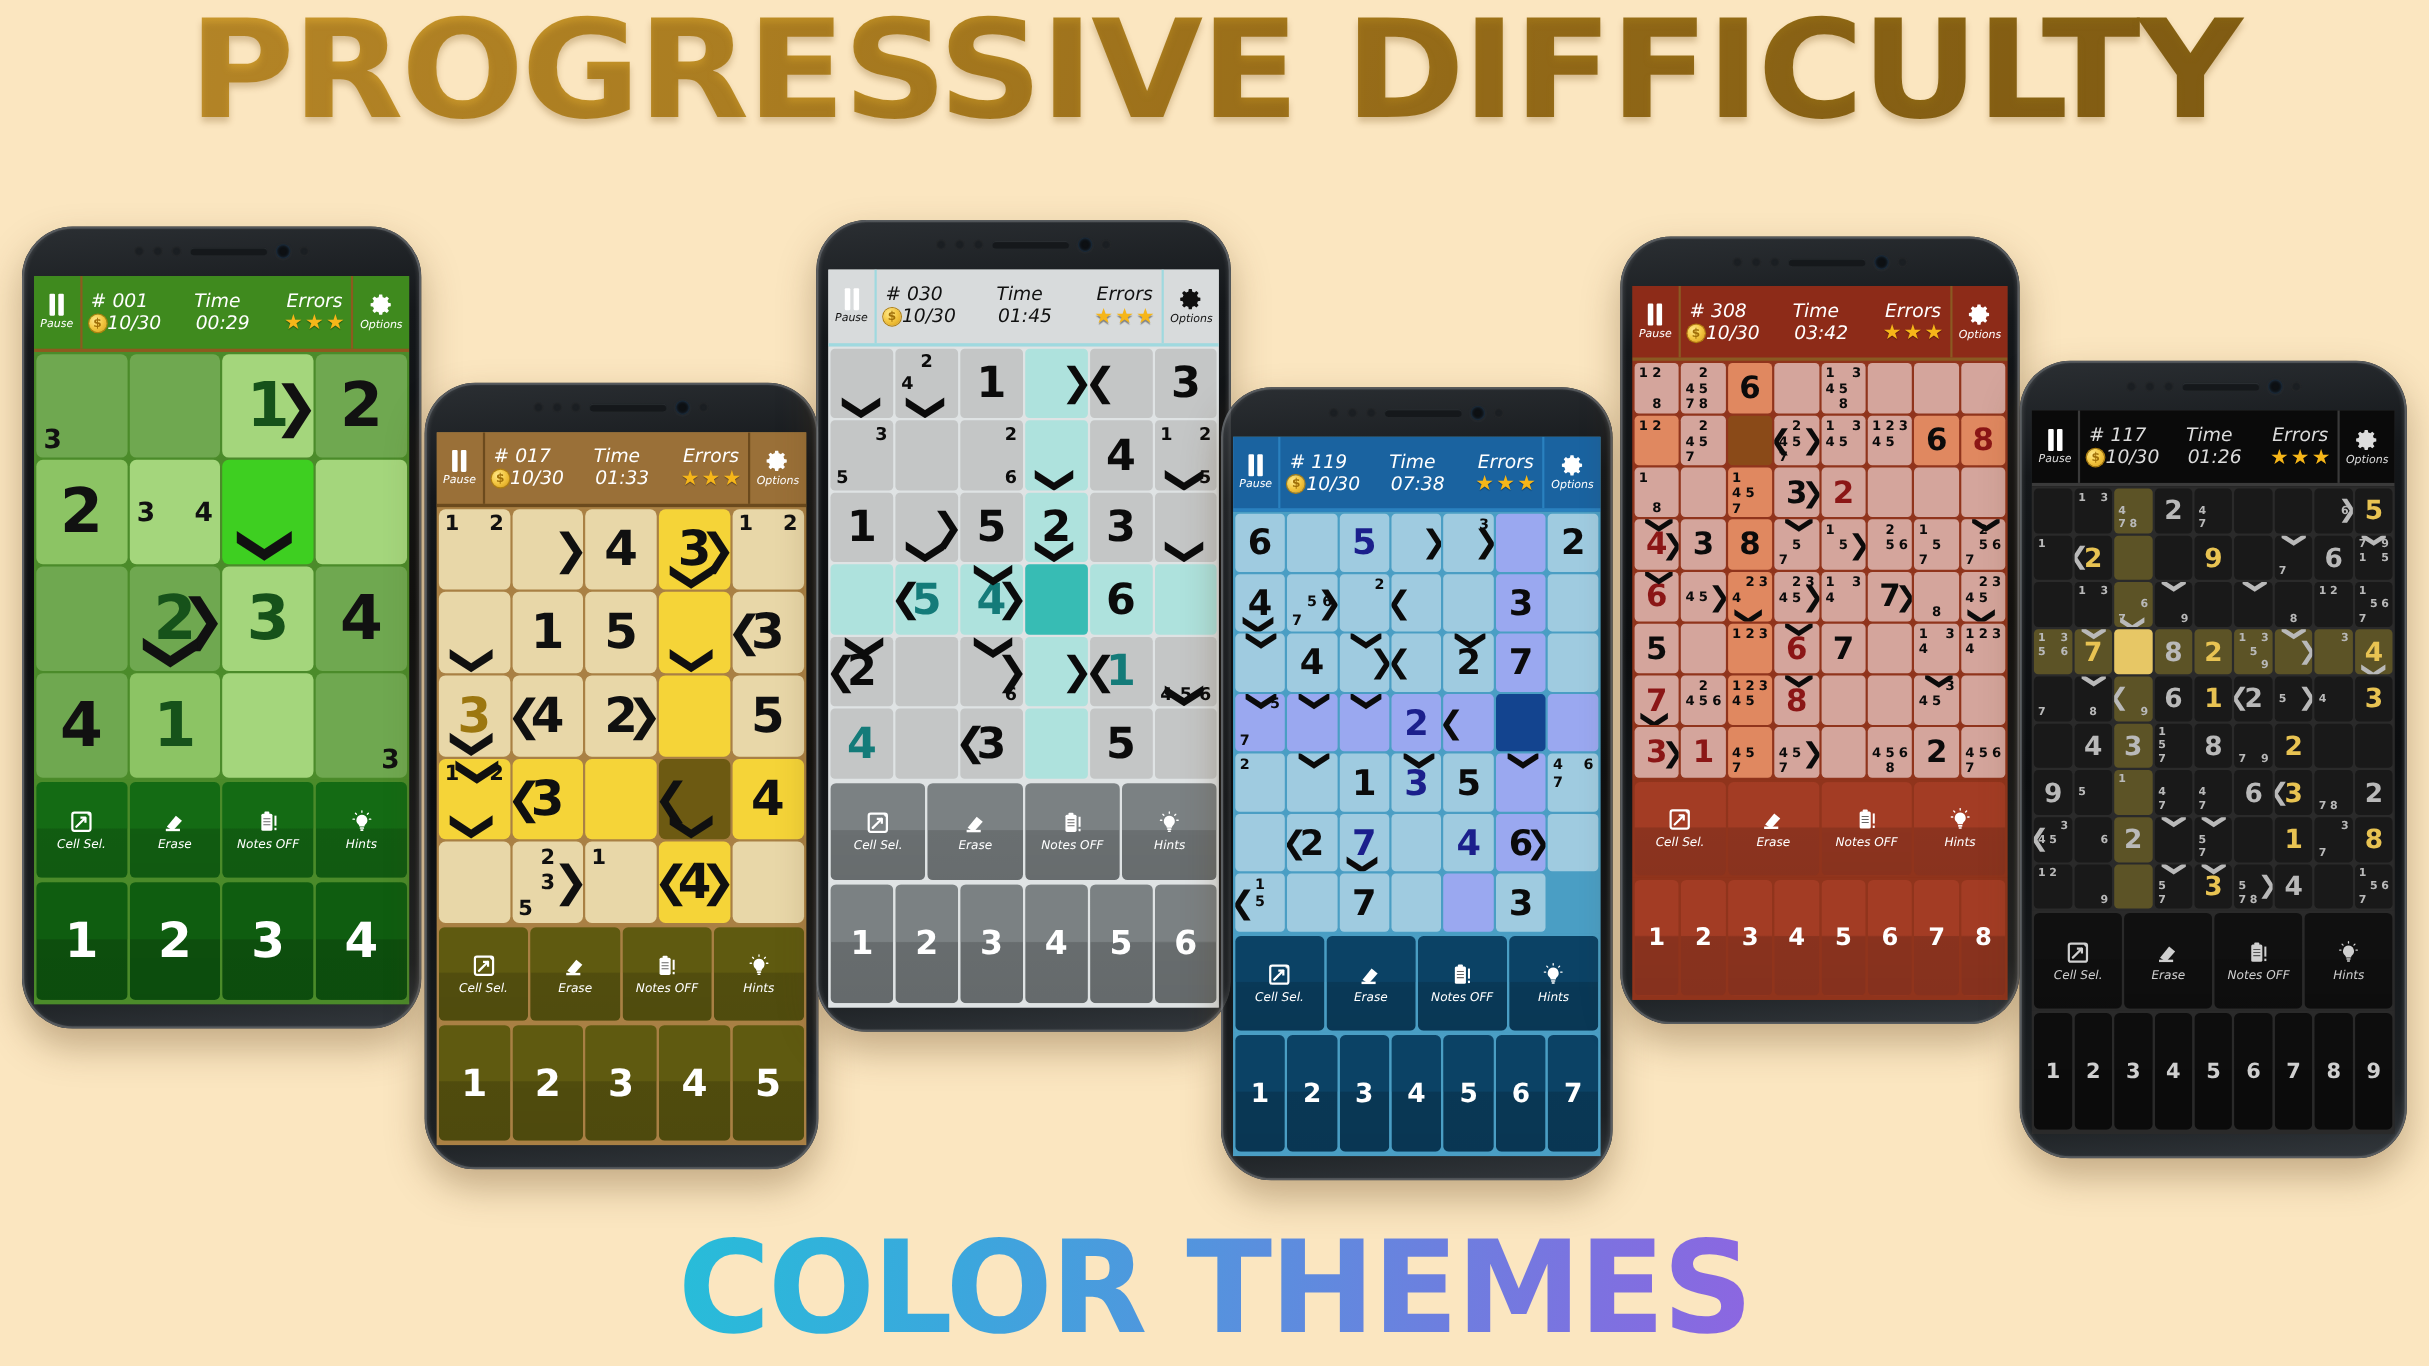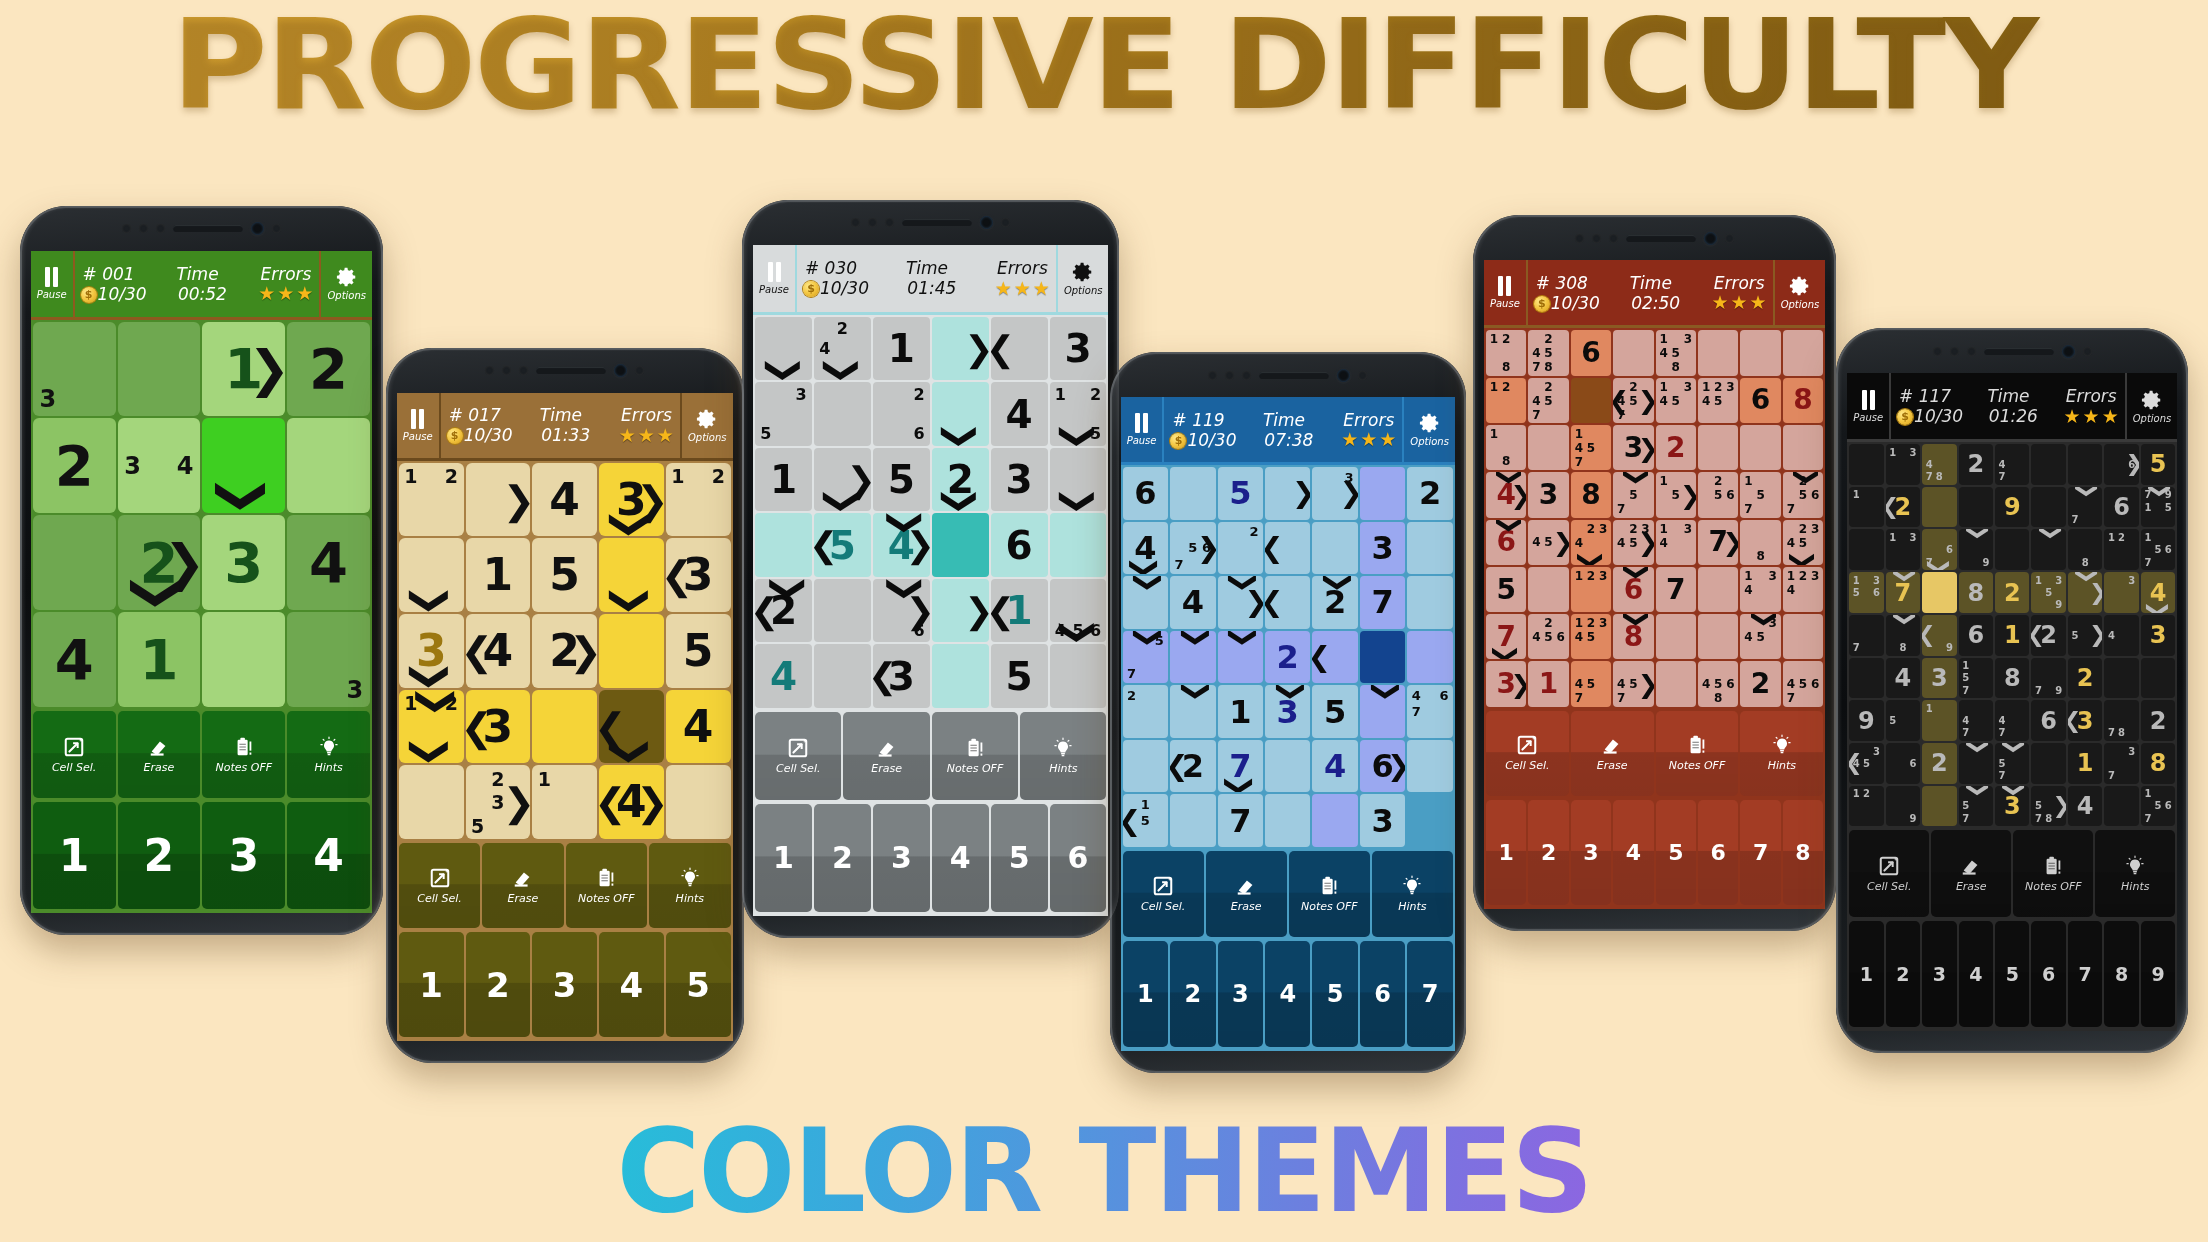--- a/index.html
+++ b/index.html
@@ -152,21 +152,21 @@
               <span class="sidelabel">Pause</span>
             </div>
             <div class="center">
               <div class="row1">
                 <span># 001</span>
                 <span>Time</span>
                 <span>Errors</span>
               </div>
               <div class="row2">
                 <span><span class="coin"></span>10/30</span>
-                <span>00:52</span>
+                <span>00:29</span>
                 <span class="stars">
                   <span class="star">★</span>
                   <span class="star">★</span>
                   <span class="star">★</span>
                 </span>
               </div>
             </div>
             <div class="sidebtn" style="border-left:2px solid #8d5a1f">
               <span class="gear" style="color:#ffffff"><svg viewBox="0 0 24 24" width="100%" height="100%">
                   <path fill="currentColor" d="M12 8.4a3.6 3.6 0 1 0 0 7.2 3.6 3.6 0 0 0 0-7.2z M21 13.5v-3l-2.5-.5a7 7 0 0 0-.8-2l1.5-2.1-2.1-2.1L15 5.3a7 7 0 0 0-2-.8L12.5 2h-3L9 4.5a7 7 0 0 0-2 .8L4.9 3.8 2.8 5.9 4.3 8a7 7 0 0 0-.8 2L1 10.5v3l2.5.5a7 7 0 0 0 .8 2l-1.5 2.1 2.1 2.1L7 18.7a7 7 0 0 0 2 .8l.5 2.5h3l.5-2.5a7 7 0 0 0 2-.8l2.1 1.5 2.1-2.1-1.5-2.1a7 7 0 0 0 .8-2z"></path>
@@ -1118,21 +1118,21 @@
               <span class="sidelabel">Pause</span>
             </div>
             <div class="center">
               <div class="row1">
                 <span># 308</span>
                 <span>Time</span>
                 <span>Errors</span>
               </div>
               <div class="row2">
                 <span><span class="coin"></span>10/30</span>
-                <span>02:50</span>
+                <span>03:42</span>
                 <span class="stars">
                   <span class="star">★</span>
                   <span class="star">★</span>
                   <span class="star">★</span>
                 </span>
               </div>
             </div>
             <div class="sidebtn" style="border-left:2px solid #8a5a22">
               <span class="gear" style="color:#ffffff"><svg viewBox="0 0 24 24" width="100%" height="100%">
                   <path fill="currentColor" d="M12 8.4a3.6 3.6 0 1 0 0 7.2 3.6 3.6 0 0 0 0-7.2z M21 13.5v-3l-2.5-.5a7 7 0 0 0-.8-2l1.5-2.1-2.1-2.1L15 5.3a7 7 0 0 0-2-.8L12.5 2h-3L9 4.5a7 7 0 0 0-2 .8L4.9 3.8 2.8 5.9 4.3 8a7 7 0 0 0-.8 2L1 10.5v3l2.5.5a7 7 0 0 0 .8 2l-1.5 2.1 2.1 2.1L7 18.7a7 7 0 0 0 2 .8l.5 2.5h3l.5-2.5a7 7 0 0 0 2-.8l2.1 1.5 2.1-2.1-1.5-2.1a7 7 0 0 0 .8-2z"></path>

